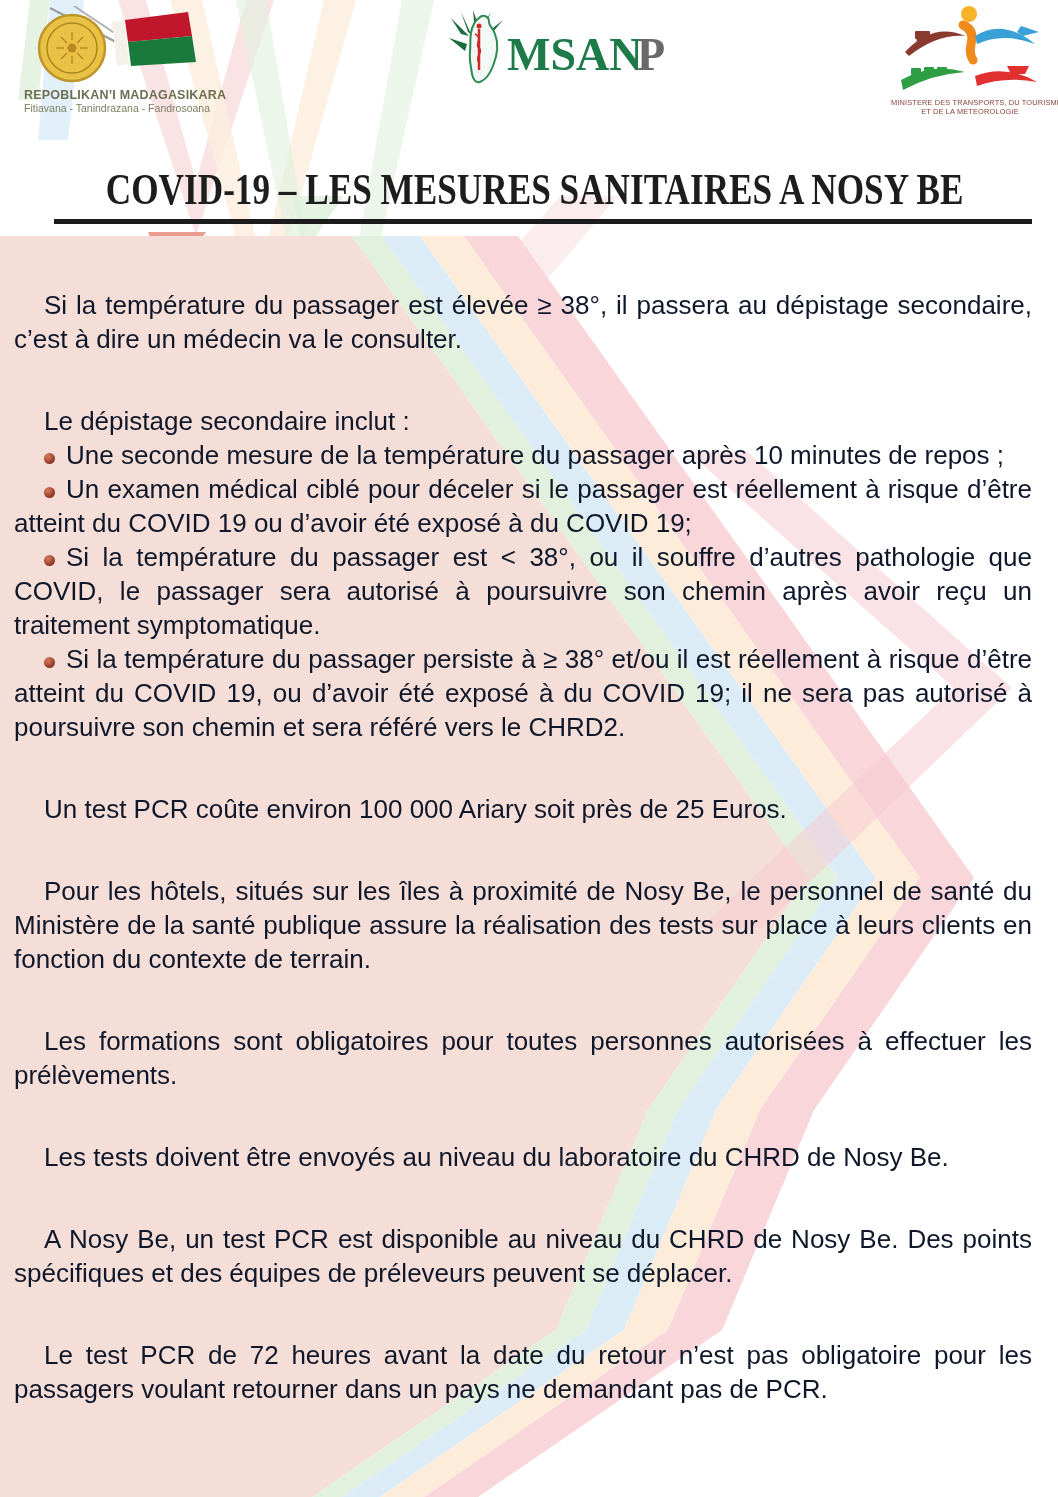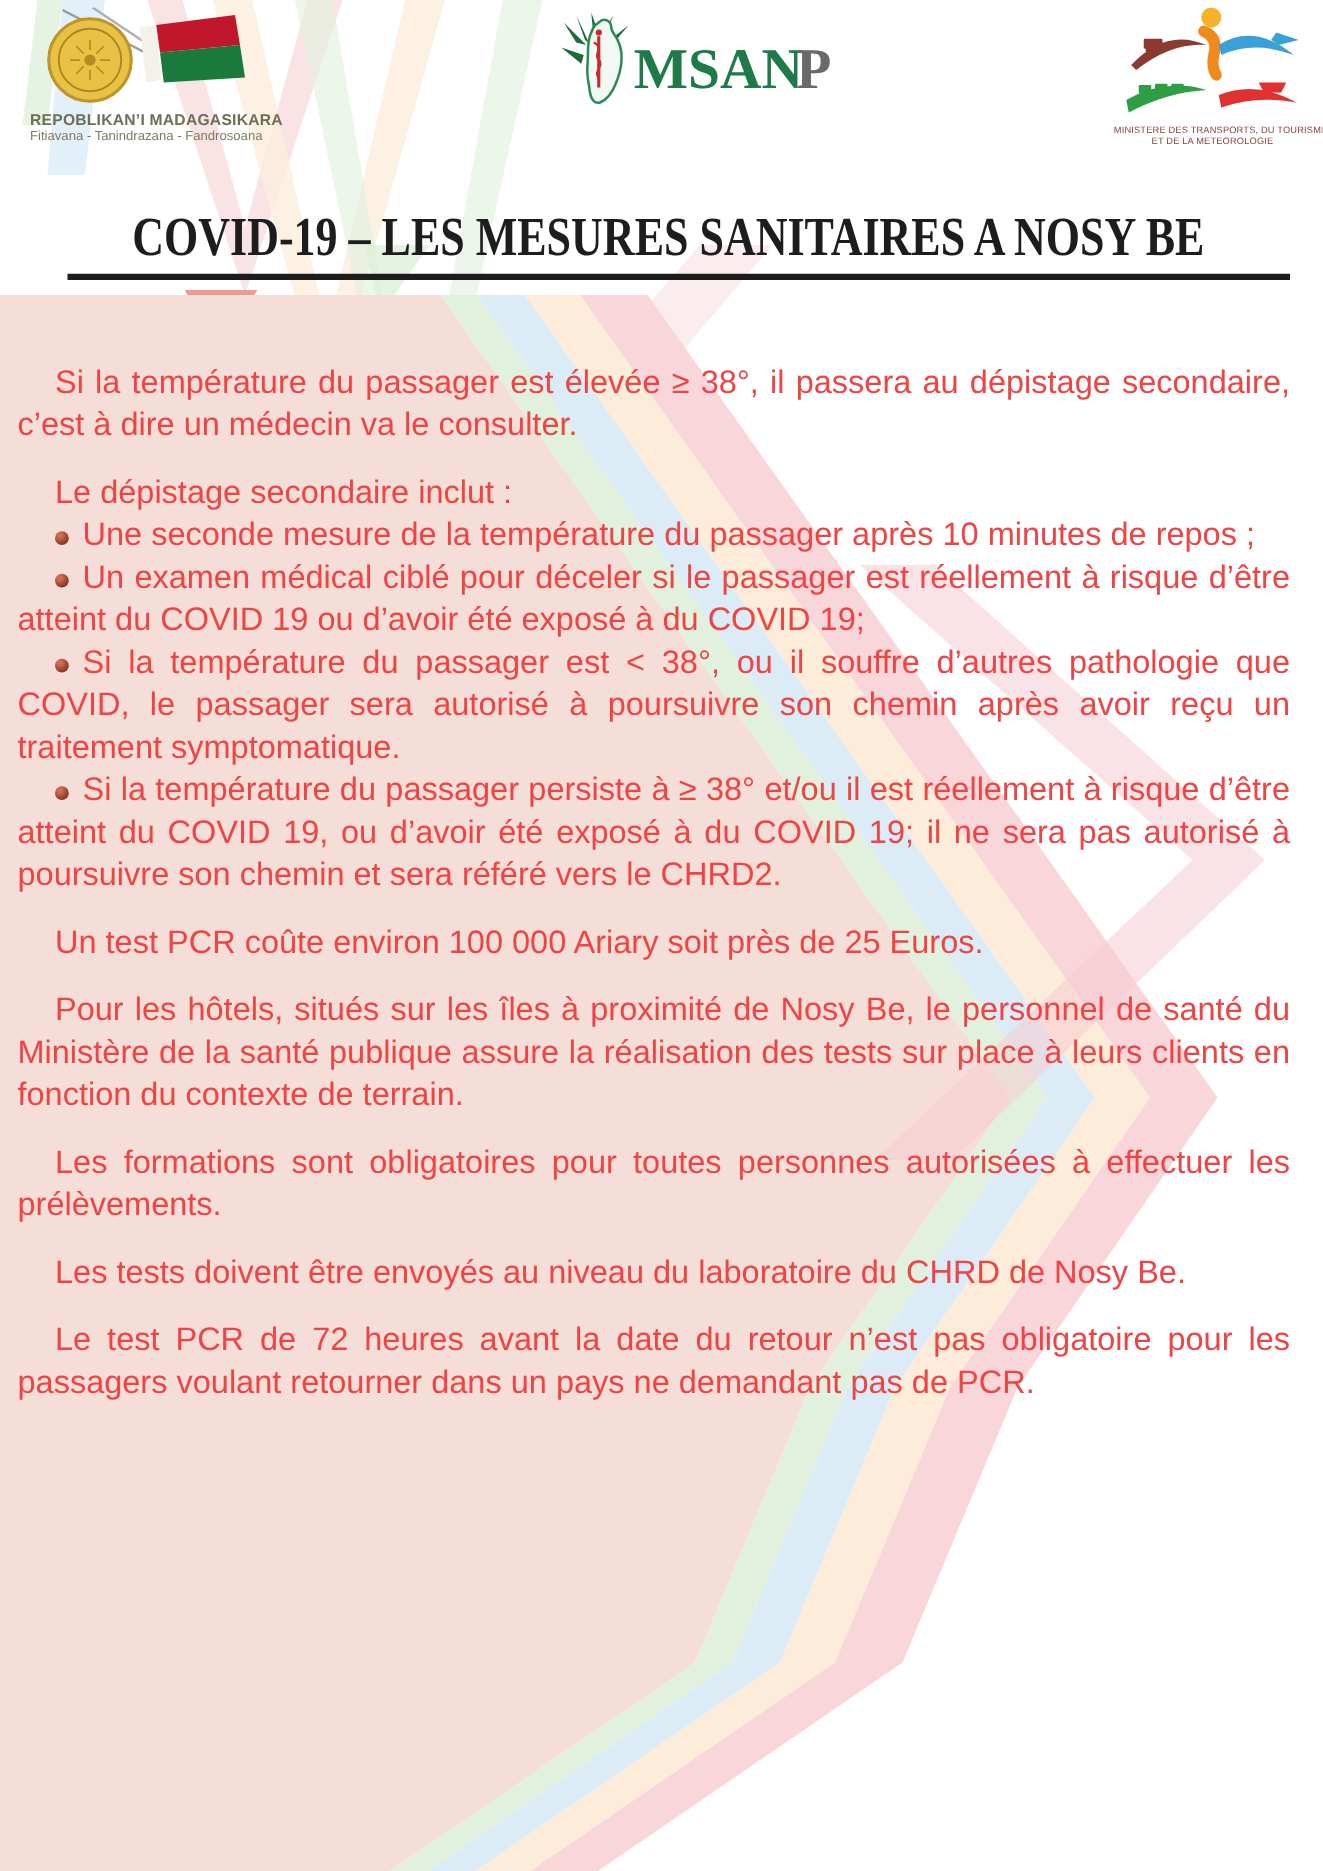--- a/index.html
+++ b/index.html
@@ -21,24 +21,24 @@
   
   #title-wrap{left:0;top:164px;width:1058px;text-align:left;}
   #title-text{
     display:block;font-family:"Liberation Serif", "DejaVu Serif", serif;
     font-weight:bold;font-size:44px;line-height:52px;color:#1d1d1d;
     transform:scaleX(0.80);transform-origin:center;white-space:nowrap;
   }
   #title-underline{height:5px;background:#1c1c1c;width:978px;margin:3px 0 0 54px;}
 
   
-  #content{left:14px;top:288px;width:1018px;color:#ef4444;
+  #content{left:14px;top:288px;width:1018px;color:#0f172a;
     font-size:26px;line-height:34px;text-align:justify;}
   #content p{margin:0;text-indent:30px;}
-  #content p.gap{margin-top:20px;}
+  #content p.gap{margin-top:48px;}
   .dot{
     display:inline-block;width:11px;height:11px;border-radius:50%;
     background:radial-gradient(circle at 35% 30%, #c96f52 15%, #8e3526 70%);
     margin-right:11px;vertical-align:baseline;position:relative;top:0px;
   }
 </style>
 </head>
 <body>
 
 <svg id="bg" width="1058" height="1497" viewBox="0 0 1058 1497" aria-hidden="true">
@@ -177,15 +177,18 @@
   <p class="gap">
     <span>Pour les hôtels, situés sur les îles à proximité de Nosy Be, le personnel de santé du Ministère de la santé publique assure la réalisation des tests sur place à leurs clients en fonction du contexte de terrain.</span>
   </p>
   <p class="gap">
     <span>Les formations sont obligatoires pour toutes personnes autorisées à effectuer les prélèvements.</span>
   </p>
   <p class="gap">
     <span>Les tests doivent être envoyés au niveau du laboratoire du CHRD de Nosy Be.</span>
   </p>
   <p class="gap">
+    <span>A Nosy Be, un test PCR est disponible au niveau du CHRD de Nosy Be. Des points spécifiques et des équipes de préleveurs peuvent se déplacer.</span>
+  </p>
+  <p class="gap">
     <span>Le test PCR de 72 heures avant la date du retour n’est pas obligatoire pour les passagers voulant retourner dans un pays ne demandant pas de PCR.</span>
   </p>
 </div>
 
 </body></html>

